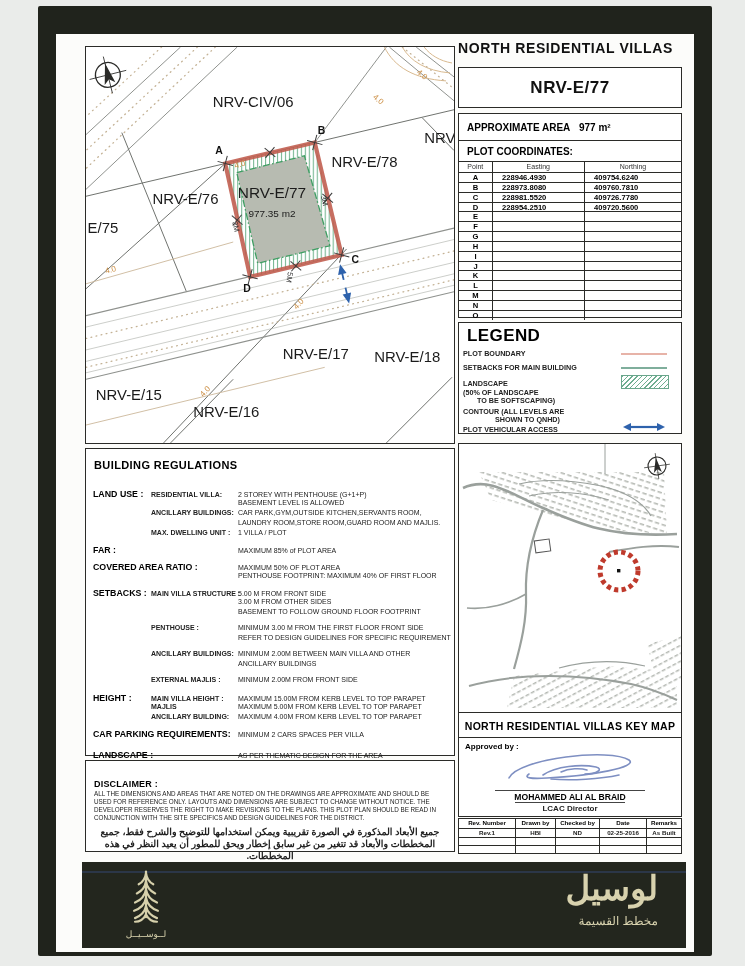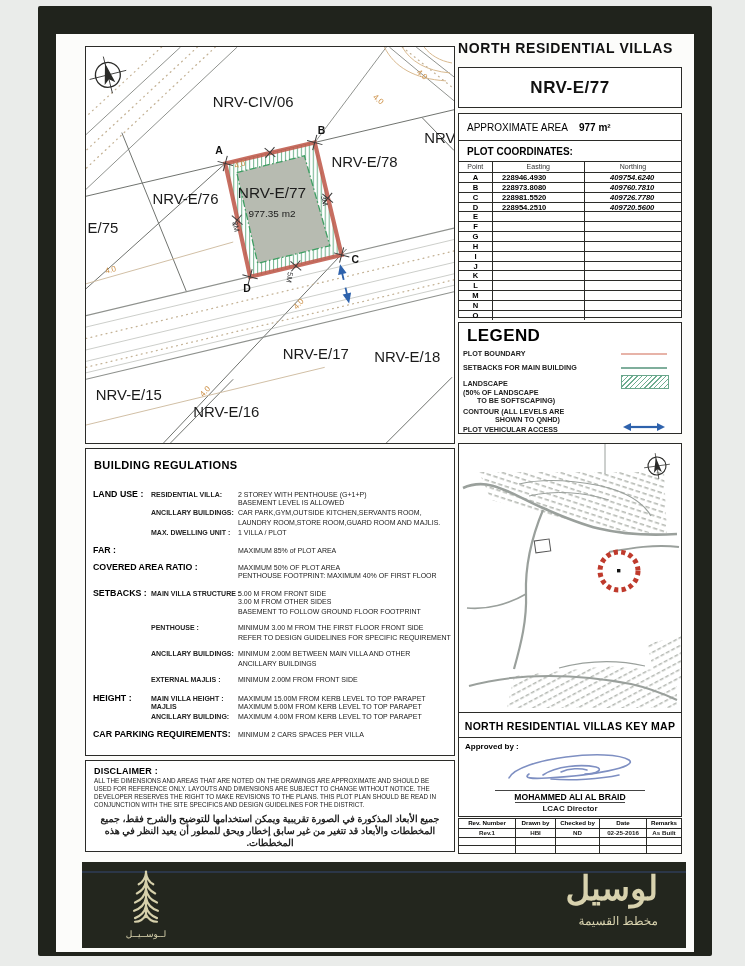--- a/index.html
+++ b/index.html
@@ -6,31 +6,31 @@
   #canvas{position:relative;width:745px;height:966px;overflow:hidden;background:#eaecea;}
   #frame{position:absolute;left:38px;top:6px;width:674px;height:950px;background:#20231c;border-radius:2px;}
   #page{position:absolute;left:56px;top:34px;width:638px;height:918px;background:#fcfcfa;}
   .box{position:absolute;border:1px solid #2b2b28;background:#fff;box-sizing:border-box;}
   
   #rc-title{position:absolute;left:458px;top:40px;width:224px;font-size:14px;font-weight:bold;letter-spacing:.6px;color:#111;white-space:nowrap;}
   #nrv-box{left:458px;top:67px;width:224px;height:41px;display:flex;align-items:center;justify-content:center;}
   #nrv-box .plotid{font-size:17px;font-weight:bold;letter-spacing:.5px;color:#111;}
   #info-box{left:458px;top:113px;width:224px;height:205px;}
   .arearow{height:26px;border-bottom:1px solid #2b2b28;display:flex;align-items:center;}
-  .arearow .lab{font-size:10px;font-weight:normal;margin-left:8px;}
+  .arearow .lab{font-size:10px;font-weight:bold;margin-left:8px;}
   .arearow .val{font-size:10px;font-weight:bold;position:absolute;left:120px;}
   .coordsrow{height:20px;border-bottom:1px solid #2b2b28;display:flex;align-items:center;}
   .coordsrow .lab{font-size:10px;font-weight:bold;margin-left:8px;}
   .chead{display:flex;height:10px;font-size:7px;color:#333;}
   .chead div{border-left:1px solid #2b2b28;text-align:center;line-height:10px;}
   .chead div:first-child{border-left:none;}
   .crow{display:flex;height:9.85px;border-top:1px solid #2b2b28;font-size:7.6px;font-weight:bold;box-sizing:border-box;}
   .c1{width:33px;text-align:center;line-height:9.5px;}
   .c2{width:92px;border-left:1px solid #2b2b28;padding-left:9px;line-height:9.5px;box-sizing:border-box;}
-  .c3{width:97px;border-left:1px solid #2b2b28;padding-left:25px;line-height:9.5px;box-sizing:border-box;font-style:italic;}
+  .c3{width:97px;border-left:1px solid #2b2b28;padding-left:9px;line-height:9.5px;box-sizing:border-box;}
   
   #legend-box{left:458px;top:322px;width:224px;height:112px;}
   #legend-box h2{margin:3px 0 1px 8px;font-size:17px;letter-spacing:.4px;}
   .litem{position:absolute;left:4px;font-size:7.2px;font-weight:bold;color:#222;white-space:nowrap;}
   .lsw{position:absolute;left:162px;width:46px;}
   .sw-line1{height:2px;background:#e7b3a8;}
   .sw-line2{height:2px;background:#7fae9c;}
   .sw-hatch{height:12px;border:1px solid #69a68b;background:repeating-linear-gradient(315deg,#fff 0 2.4px,#6fae91 2.4px 3.4px);}
   
   #keymap-box{left:458px;top:443px;width:224px;height:296px;}
@@ -55,21 +55,21 @@
   #regs-box{left:85px;top:448px;width:370px;height:308px;}
   #regs-box h1{margin:10px 0 0 8px;font-size:11px;letter-spacing:.4px;}
   #regrows{position:absolute;left:0;top:40px;right:0;}
   .rrow{display:flex;height:10.1px;align-items:baseline;}
   .rrow.g1{margin-top:6px;}
   .rrow.g2{margin-top:11px;}
   .rl{width:58px;margin-left:7px;font-size:8.8px;font-weight:bold;white-space:nowrap;overflow:visible;flex:none;}
   .rs{width:87px;font-size:7px;font-weight:bold;color:#222;white-space:nowrap;flex:none;}
   .rv{font-size:7px;color:#1a1a1a;white-space:nowrap;}
   #disc-box{left:85px;top:760px;width:370px;height:92px;}
-  #disc-box h3{margin:5px 0 0 8px;font-size:9px;letter-spacing:.2px;}
+  #disc-box h3{margin:18px 0 0 8px;font-size:9px;letter-spacing:.2px;}
   #disc-en{margin:1px 8px 0 8px;font-size:6.3px;line-height:8px;color:#222;}
   #disc-ar{margin:4px 10px 0 10px;font-size:9.5px;line-height:12px;direction:rtl;text-align:center;color:#222;font-weight:bold;}
   
   #footer{position:absolute;left:82px;top:862px;width:604px;height:86px;background:#23261e;}
   #footer .blueline{position:absolute;left:0;right:0;top:9px;height:1.5px;background:#2f3d5a;opacity:.7;}
   #logo{position:absolute;left:44px;top:4px;}
   #logo-script{position:absolute;left:14px;top:67px;width:100px;text-align:center;color:#d6d0ab;font-size:9px;direction:rtl;}
   #brand{position:absolute;right:28px;top:6px;text-align:right;direction:rtl;color:#d8d2ae;}
   #brand .big{font-size:34px;font-weight:bold;letter-spacing:1px;}
   #brand .small{font-size:12px;margin-top:6px;}
@@ -572,20 +572,25 @@
           <span class="rs">ANCILLARY BUILDING:</span>
           <span class="rv">MAXIMUM 4.00M FROM KERB LEVEL TO TOP PARAPET</span>
         </div>
 
         <div class="rrow g1">
           <span class="rl">CAR PARKING REQUIREMENTS:</span>
           <span class="rs"></span>
           <span class="rv">MINIMUM 2 CARS SPACES PER VILLA</span>
         </div>
 
+        <div class="rrow g2">
+          <span class="rl">LANDSCAPE :</span>
+          <span class="rs"></span>
+          <span class="rv">AS PER THEMATIC DESIGN FOR THE AREA</span>
+        </div>
       </div>
   </div>
 
   <div class="box" id="disc-box">
     <h3>DISCLAIMER :</h3>
     <div id="disc-en">ALL THE DIMENSIONS AND AREAS THAT ARE NOTED ON THE DRAWINGS ARE  APPROXIMATE AND SHOULD BE USED FOR REFERENCE ONLY.  LAYOUTS AND DIMENSIONS ARE SUBJECT TO CHANGE WITHOUT NOTICE. THE DEVELOPER RESERVES THE RIGHT TO MAKE REVISIONS TO  THE PLANS. THIS PLOT PLAN SHOULD BE READ IN CONJUNCTION WITH THE SITE SPECIFICS AND DESIGN GUIDELINES FOR THE DISTRICT.</div>
     <div id="disc-ar">جميع الأبعاد المذكورة في الصورة تقريبية ويمكن استخدامها للتوضيح والشرح فقط، جميع المخططات والأبعاد قد تتغير من غير سابق إخطار ويحق للمطور أن يعيد النظر في هذه المخططات.</div>
   </div>
 
   <div id="footer">

